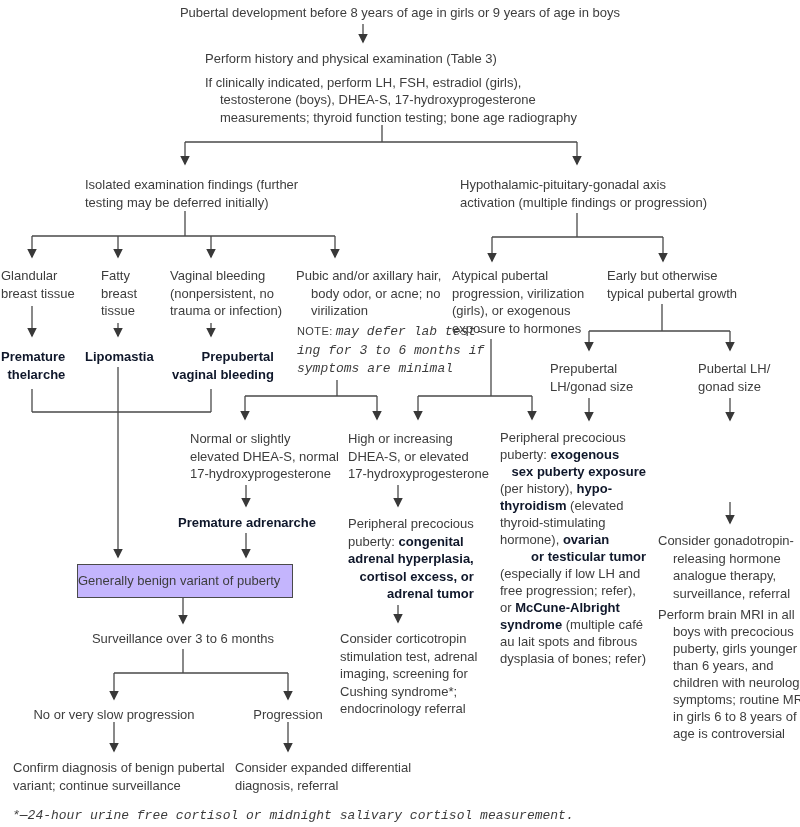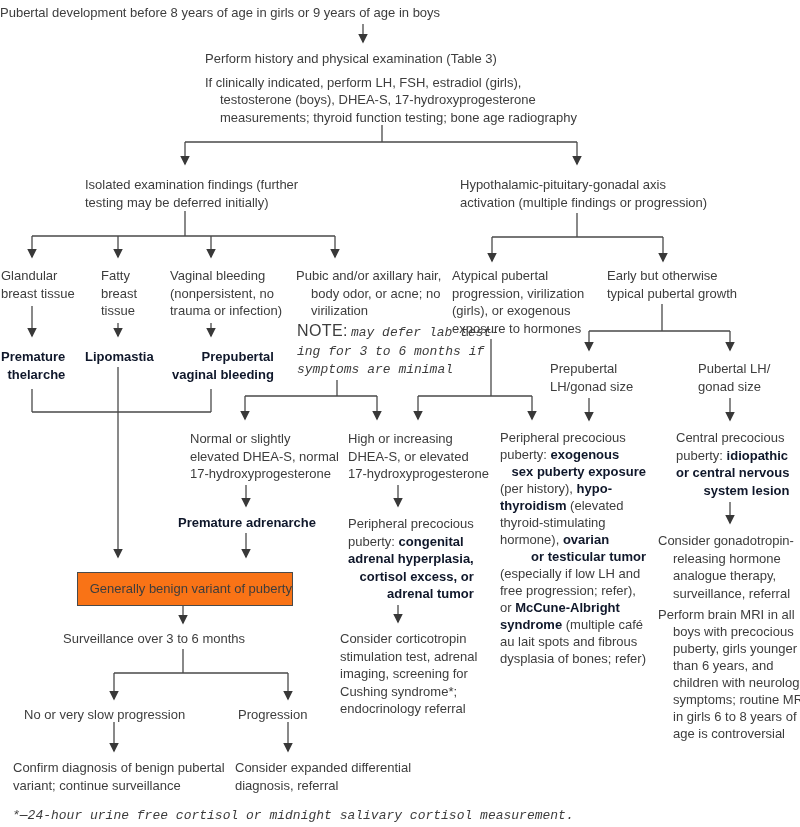--- a/index.html
+++ b/index.html
@@ -5,28 +5,27 @@
   html,body{margin:0;padding:0;background:#fff;}
   #canvas{
     position:relative;width:800px;height:827px;background:#ffffff;
     font-family:"Liberation Sans","DejaVu Sans",sans-serif;
     font-size:13px;line-height:17.5px;color:#3d3d3d;overflow:hidden;
   }
   .node{position:absolute;}
   .ln{white-space:nowrap;}
   .b{font-weight:bold;color:#0f172a;text-align:right;}
   .it{font-style:italic;font-family:Liberation Mono, monospace;}
-  .sc{font-size:16px;letter-spacing:.4px;margin-right:3px;font-style:normal;}
+  .sc{font-size:11px;letter-spacing:.4px;margin-right:3px;font-style:normal;}
   .ind{padding-left:15px;}
-  .ctr{text-align:left;}
+  .ctr{text-align:center;}
   .lh17{line-height:17px;}
   .box{
-    border:1.5px solid #4a4a4a;display:flex;align-items:center;justify-content:flex-end;
-    background:#f97316;
-    margin-top:8px;
+    border:1.5px solid #4a4a4a;display:flex;align-items:center;justify-content:flex-start;
+    background:#c4b5fd;
   }
   svg.wires{position:absolute;left:0;top:0;pointer-events:none;}
   svg.wires path{stroke:#4a4a4a;stroke-width:1.3;fill:none;}
 </style>
 </head>
 <body>
 
 <div id="canvas">
 
   <svg class="wires" width="800" height="827" viewBox="0 0 800 827" aria-hidden="true">
@@ -180,26 +179,20 @@
     <div class="ln"><span>hormone), </span><span class="b">ovarian</span></div>
     <div class="ln b">or testicular tumor</div>
     <div class="ln">(especially if low LH and</div>
     <div class="ln">free progression; refer),</div>
     <div class="ln"><span>or </span><span class="b">McCune-Albright</span></div>
     <div class="ln"><span class="b">syndrome</span><span> (multiple café</span></div>
     <div class="ln">au lait spots and fibrous</div>
     <div class="ln">dysplasia of bones; refer)</div>
   </div>
 
-  <div class="node" style="left:676px;top:429px">
-    <div class="ln">Central precocious</div>
-    <div class="ln"><span>puberty: </span><span class="b">idiopathic</span></div>
-    <div class="ln b">or central nervous</div>
-    <div class="ln b">system lesion</div>
-  </div>
 
   <div class="node box" style="left:77px;top:564px;width:214px;height:32px">
     <span class="ln">Generally benign variant of puberty</span>
   </div>
 
   <div class="node ctr" style="left:63px;top:630px;width:240px">
     <div class="ln">Surveillance over 3 to 6 months</div>
   </div>
   <div class="node ctr" style="left:24px;top:706px;width:180px">
     <div class="ln">No or very slow progression</div>

